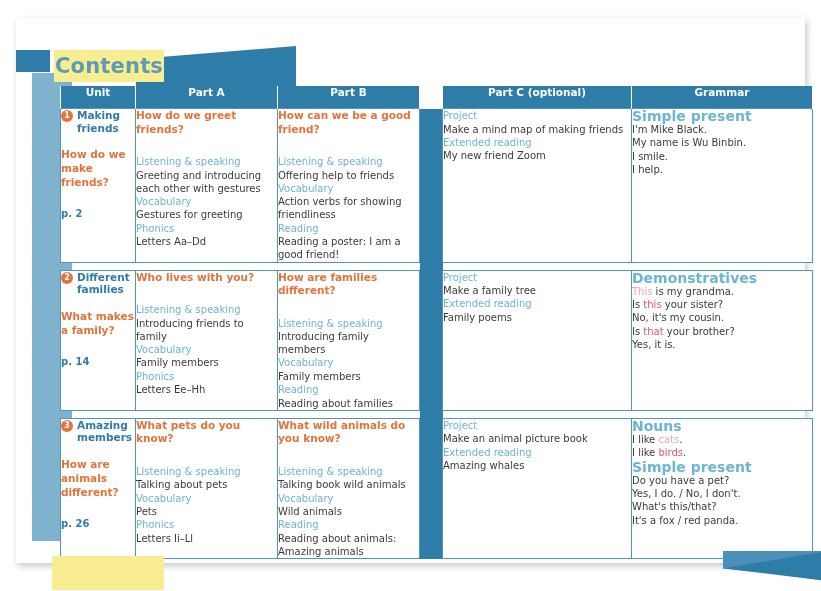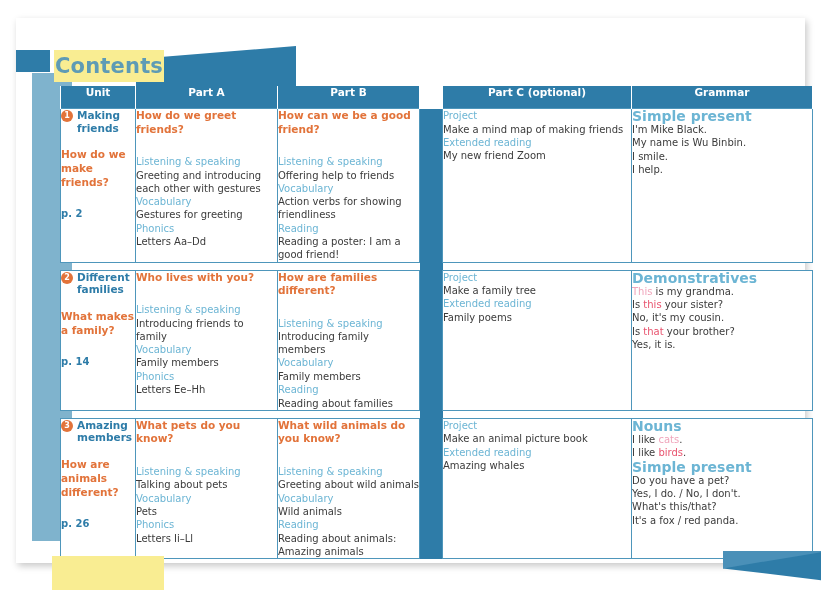--- a/index.html
+++ b/index.html
@@ -364,21 +364,21 @@
             <div class="sec-label">Listening &amp; speaking</div>
             <div class="sec-text">Talking about pets</div>
             <div class="sec-label">Vocabulary</div>
             <div class="sec-text">Pets</div>
             <div class="sec-label">Phonics</div>
             <div class="sec-text">Letters Ii–Ll</div>
           </td>
           <td class="cell">
             <div class="part-question">What wild animals do you know?</div>
             <div class="sec-label">Listening &amp; speaking</div>
-            <div class="sec-text">Greeting about wild animals</div>
+            <div class="sec-text">Talking book wild animals</div>
             <div class="sec-label">Vocabulary</div>
             <div class="sec-text">Wild animals</div>
             <div class="sec-label">Reading</div>
             <div class="sec-text">Reading about animals: Amazing animals</div>
           </td>
           <td class="divider-col"></td>
           <td class="cell partc-cell">
             <div class="sec-label">Project</div>
             <div class="sec-text">Make an animal picture book</div>
             <div class="sec-label">Extended reading</div>

